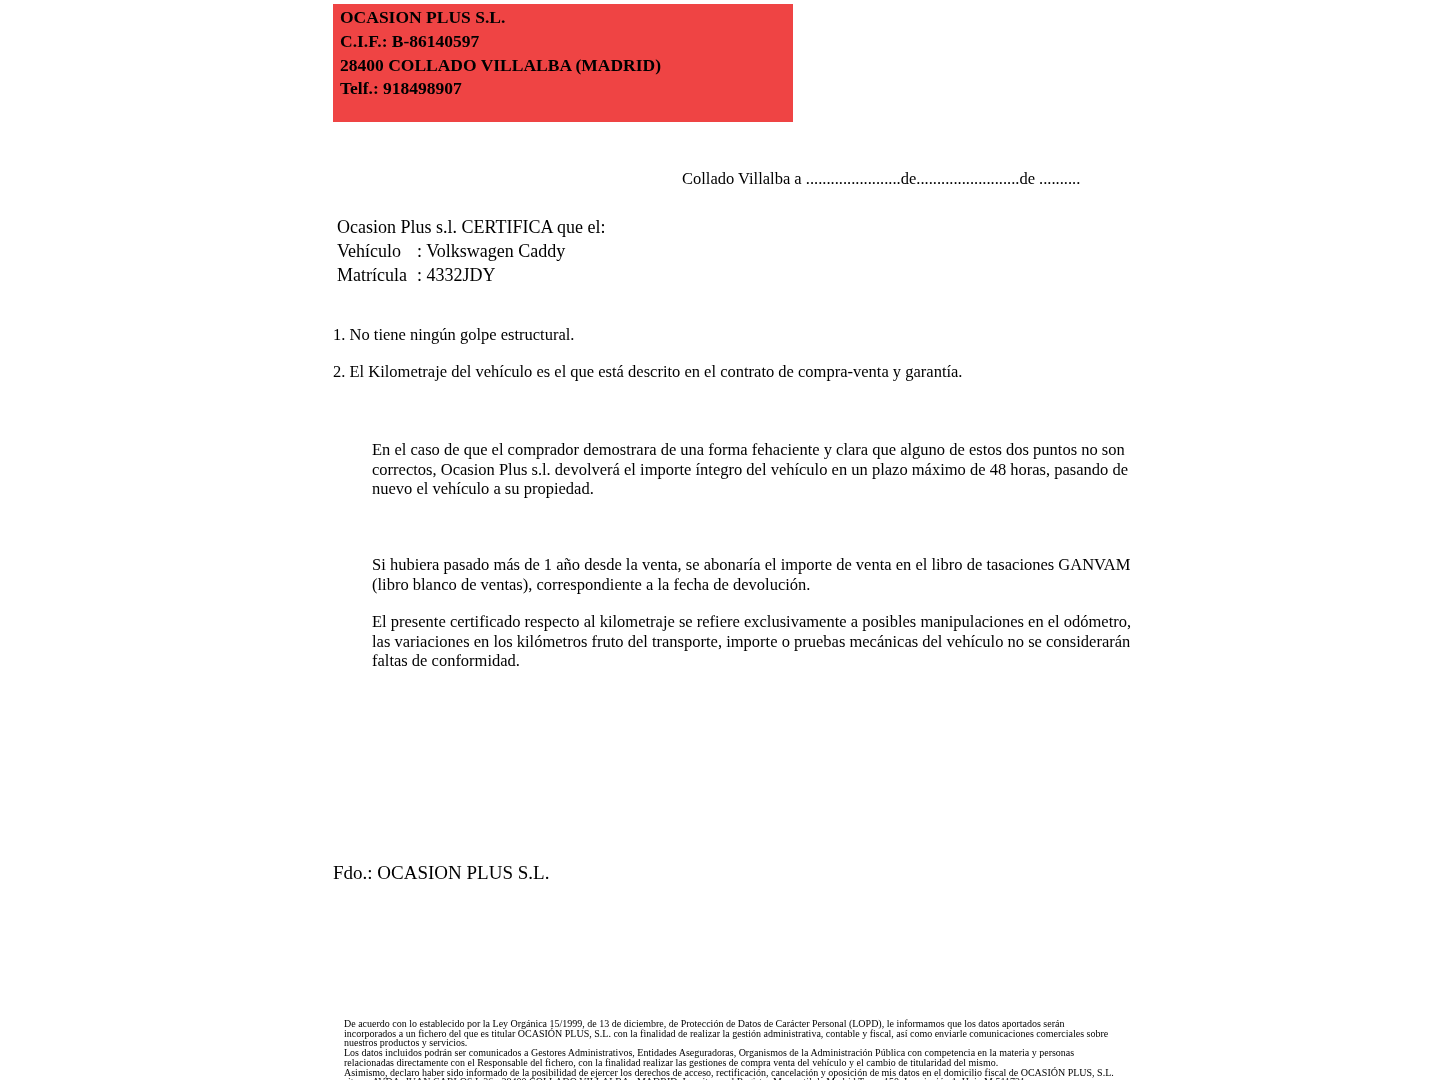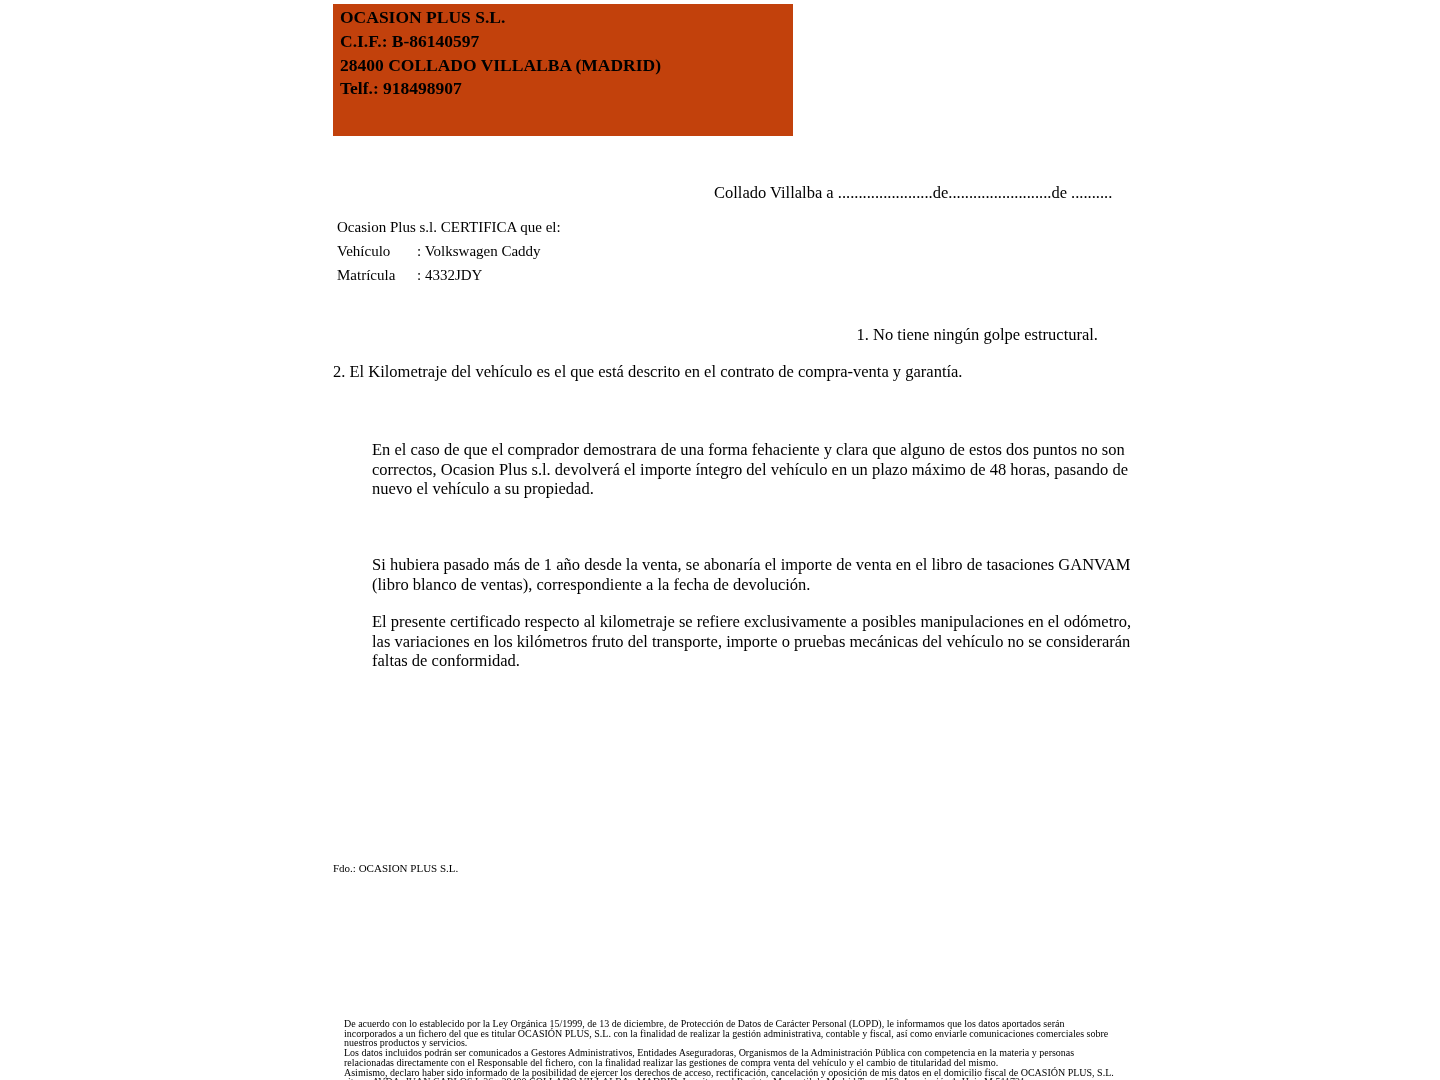--- a/index.html
+++ b/index.html
@@ -17,62 +17,61 @@
       background: #ffffff;
       overflow: hidden;
     }
 
     
     .header-box {
       position: absolute;
       left: 333px;
       top: 4px;
       width: 460px;
-      height: 132px;
-      background: #c2410c;
+      height: 118px;
+      background: #ef4444;
       padding: 2px 15px 0 7px;
       font-weight: bold;
       font-size: 17.5px;
       line-height: 23.8px;
       white-space: nowrap;
     }
 
     
     .date-line {
       position: absolute;
       left: 682px;
-      top: 183px;
+      top: 169px;
       font-size: 16.5px;
       white-space: nowrap;
-      margin-left: 32px;
     }
 
     
     .cert-block {
       position: absolute;
       left: 337px;
       top: 216px;
-      font-size: 15px;
+      font-size: 18px;
       line-height: 23.8px;
     }
     .cert-label {
       display: inline-block;
       min-width: 80px;
     }
     .cert-label .u { }
 
     
     .point {
       position: absolute;
       left: 333px;
       width: 765px;
       font-size: 16.5px;
       line-height: 19.6px;
     }
-    .point-1 { top: 325px; text-align: right; }
+    .point-1 { top: 325px; }
     .point-2 { top: 362px; }
 
     
     .body-paragraph {
       position: absolute;
       left: 333px;
       width: 763px;
       font-size: 16.5px;
       line-height: 19.6px;
       margin-left: 39px;
@@ -80,21 +79,21 @@
     .para-1 { top: 440px; }
     .para-2 { top: 515px; }
     .para-3 { top: 555px; }
     .para-4 { top: 612px; }
 
     
     .signature {
       position: absolute;
       left: 333px;
       top: 862px;
-      font-size: 11px;
+      font-size: 19px;
       white-space: nowrap;
     }
 
     
     .legal-footer {
       position: absolute;
       left: 344px;
       top: 1019px;
       width: 772px;
       font-size: 10px;

